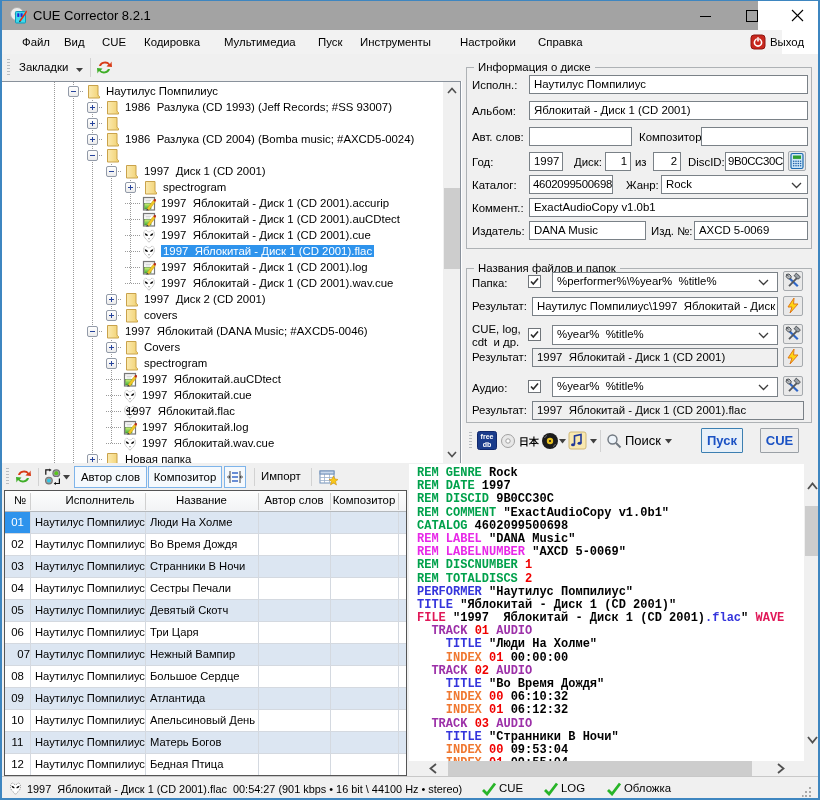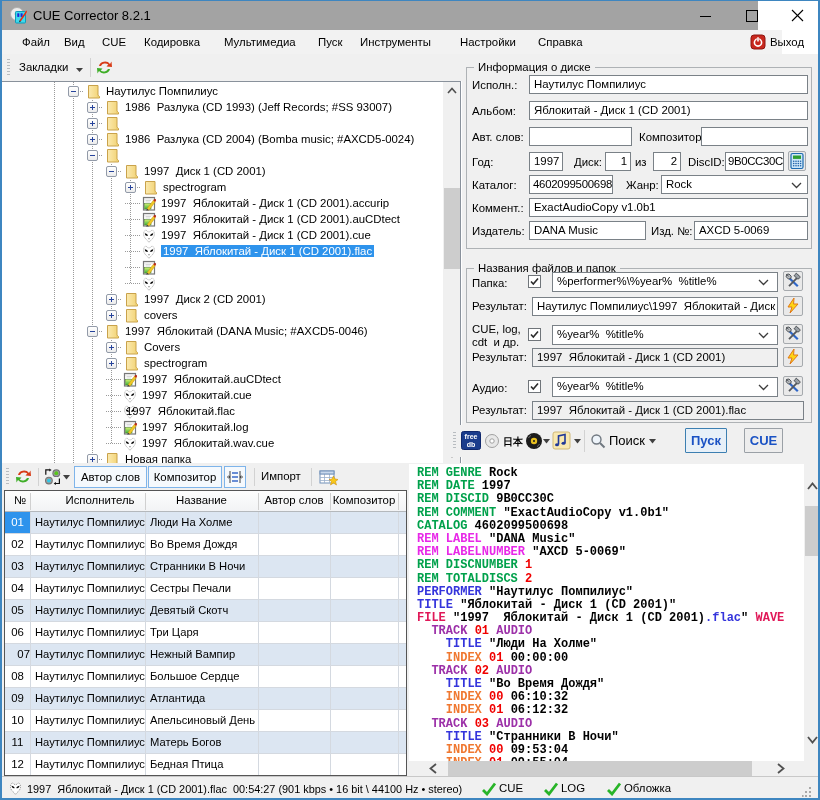--- a/index.html
+++ b/index.html
@@ -253,27 +253,29 @@
           <stop offset="0" stop-color="#d8f070"></stop>
           <stop offset="1" stop-color="#38b038"></stop>
         </linearGradient>
       </defs>
       <rect x="2.5" y="7.5" width="6.5" height="5.5" fill="url(#gg)" stroke="#589038" stroke-width="0.6"></rect>
       <path d="M5 12.8 L11.2 4.4 L13.2 5.9 L7 14.2 Z" fill="#f0c828" stroke="#c09818" stroke-width="0.5"></path>
       <path d="M11.2 4.4 L13.2 5.9 L14 4.8 L12 3.3 Z" fill="#e04818"></path>
       <circle cx="13" cy="4" r="1.1" fill="#b02818"></circle>
       <path d="M5 12.8 L7 14.2 L4.2 14.6 Z" fill="#383838"></path>
     </svg>
+<div class="trow" style="left:159px;top:177px"><span class="">1997&nbsp; Яблокитай - Диск 1 (CD 2001).log</span></div>
 <div class="hdot" style="left:123px;top:201px;width:16px"></div>
 <svg class="ab" style="left:139px;top:194px" width="16" height="15" viewBox="0 0 16 15">
       <path d="M8 14.2 C5.6 11.6 2.6 9.6 2.6 6.2 C2.6 3.4 4.4 1.2 5.6 2.6 C6.5 3.6 7.2 3.9 8 3.9 C8.8 3.9 9.5 3.6 10.4 2.6 C11.6 1.2 13.4 3.4 13.4 6.2 C13.4 9.6 10.4 11.6 8 14.2 Z" fill="#fff" stroke="#9a9a9a" stroke-width="0.8" stroke-dasharray="1.2 0.9"></path>
       <path d="M3.8 5.2 C5.2 5.2 6.6 6.2 7.1 7.6 C5.8 8.4 3.8 7.4 3.8 5.2 Z" fill="#080808"></path>
       <path d="M12.2 5.2 C10.8 5.2 9.4 6.2 8.9 7.6 C10.2 8.4 12.2 7.4 12.2 5.2 Z" fill="#080808"></path>
       <path d="M7.2 10.6 Q8 11.3 8.8 10.6" stroke="#666" stroke-width="0.8" fill="none"></path>
     </svg>
+<div class="trow" style="left:159px;top:193px"><span class="">1997&nbsp; Яблокитай - Диск 1 (CD 2001).wav.cue</span></div>
 <div class="hdot" style="left:104px;top:217px;width:16px"></div>
 <div class="ebox" style="left:104px;top:212px">
       <i class="h"></i>
       <i class="v"></i>
     </div>
 <svg class="ab" style="left:122px;top:210px" width="15" height="15" viewBox="0 0 15 15">
       <defs>
         <linearGradient id="fg" x1="0" y1="0" x2="1" y2="0">
           <stop offset="0" stop-color="#fbeab0"></stop>
           <stop offset="1" stop-color="#f2d273"></stop>
@@ -554,21 +556,21 @@
     <svg width="18" height="18" viewBox="0 0 18 18" style="position:absolute;left:0;top:0">
       <line x1="5.2" y1="6" x2="13.8" y2="14.2" stroke="#2e66c8" stroke-width="2.2"></line>
       <path d="M2.6 2.4 L5 2 L7.2 4.2 L6.8 6.6 L4.4 7 L2.2 4.8 Z M4.7 4.5 L2.6 2.4" fill="#b8bcc0" stroke="#404448" stroke-width="0.9"></path>
       <line x1="12.8" y1="6.2" x2="5" y2="14.2" stroke="#55585c" stroke-width="1.8"></line>
       <rect x="10.4" y="2.6" width="5.6" height="3.4" rx="0.7" transform="rotate(45 13.2 4.3)" fill="#9aa0a6" stroke="#404448" stroke-width="0.9"></rect>
     </svg>
   </div>
 <span class="lbl" style="left:470px;top:403px">Результат:</span>
 <div class="inp inpg" style="left:530px;top:400px;width:272px;height:19px">1997&nbsp; Яблокитай - Диск 1 (CD 2001).flac</div>
 
-<div class="ab" style="left:444px;top:424px;width:313px;height:32px;background:#f0f0f0">
+<div class="ab" style="left:460px;top:424px;width:313px;height:32px;background:#f0f0f0">
  <div class="grip" style="left:7px;top:7px;height:18px"></div>
  <svg class="ab" style="left:15px;top:6px" width="20" height="19" viewBox="0 0 20 19">
   <rect x="0.5" y="0.5" width="19" height="18" rx="2" fill="#1a3c8c" stroke="#10286c"></rect>
   <text x="10" y="8" font-size="7" fill="#fff" text-anchor="middle" font-family="Liberation Sans" font-weight="bold">free</text>
   <text x="10" y="16" font-size="7" fill="#fff" text-anchor="middle" font-family="Liberation Sans" font-weight="bold">db</text>
  </svg>
  <svg class="ab" style="left:38px;top:8px" width="16" height="16" viewBox="0 0 16 16">
   <circle cx="8" cy="8" r="6.5" fill="#e8e8e8" stroke="#a0a0a0"></circle>
       <circle cx="8" cy="8" r="2.2" fill="#fff" stroke="#a0a0a0"></circle>
  </svg>

